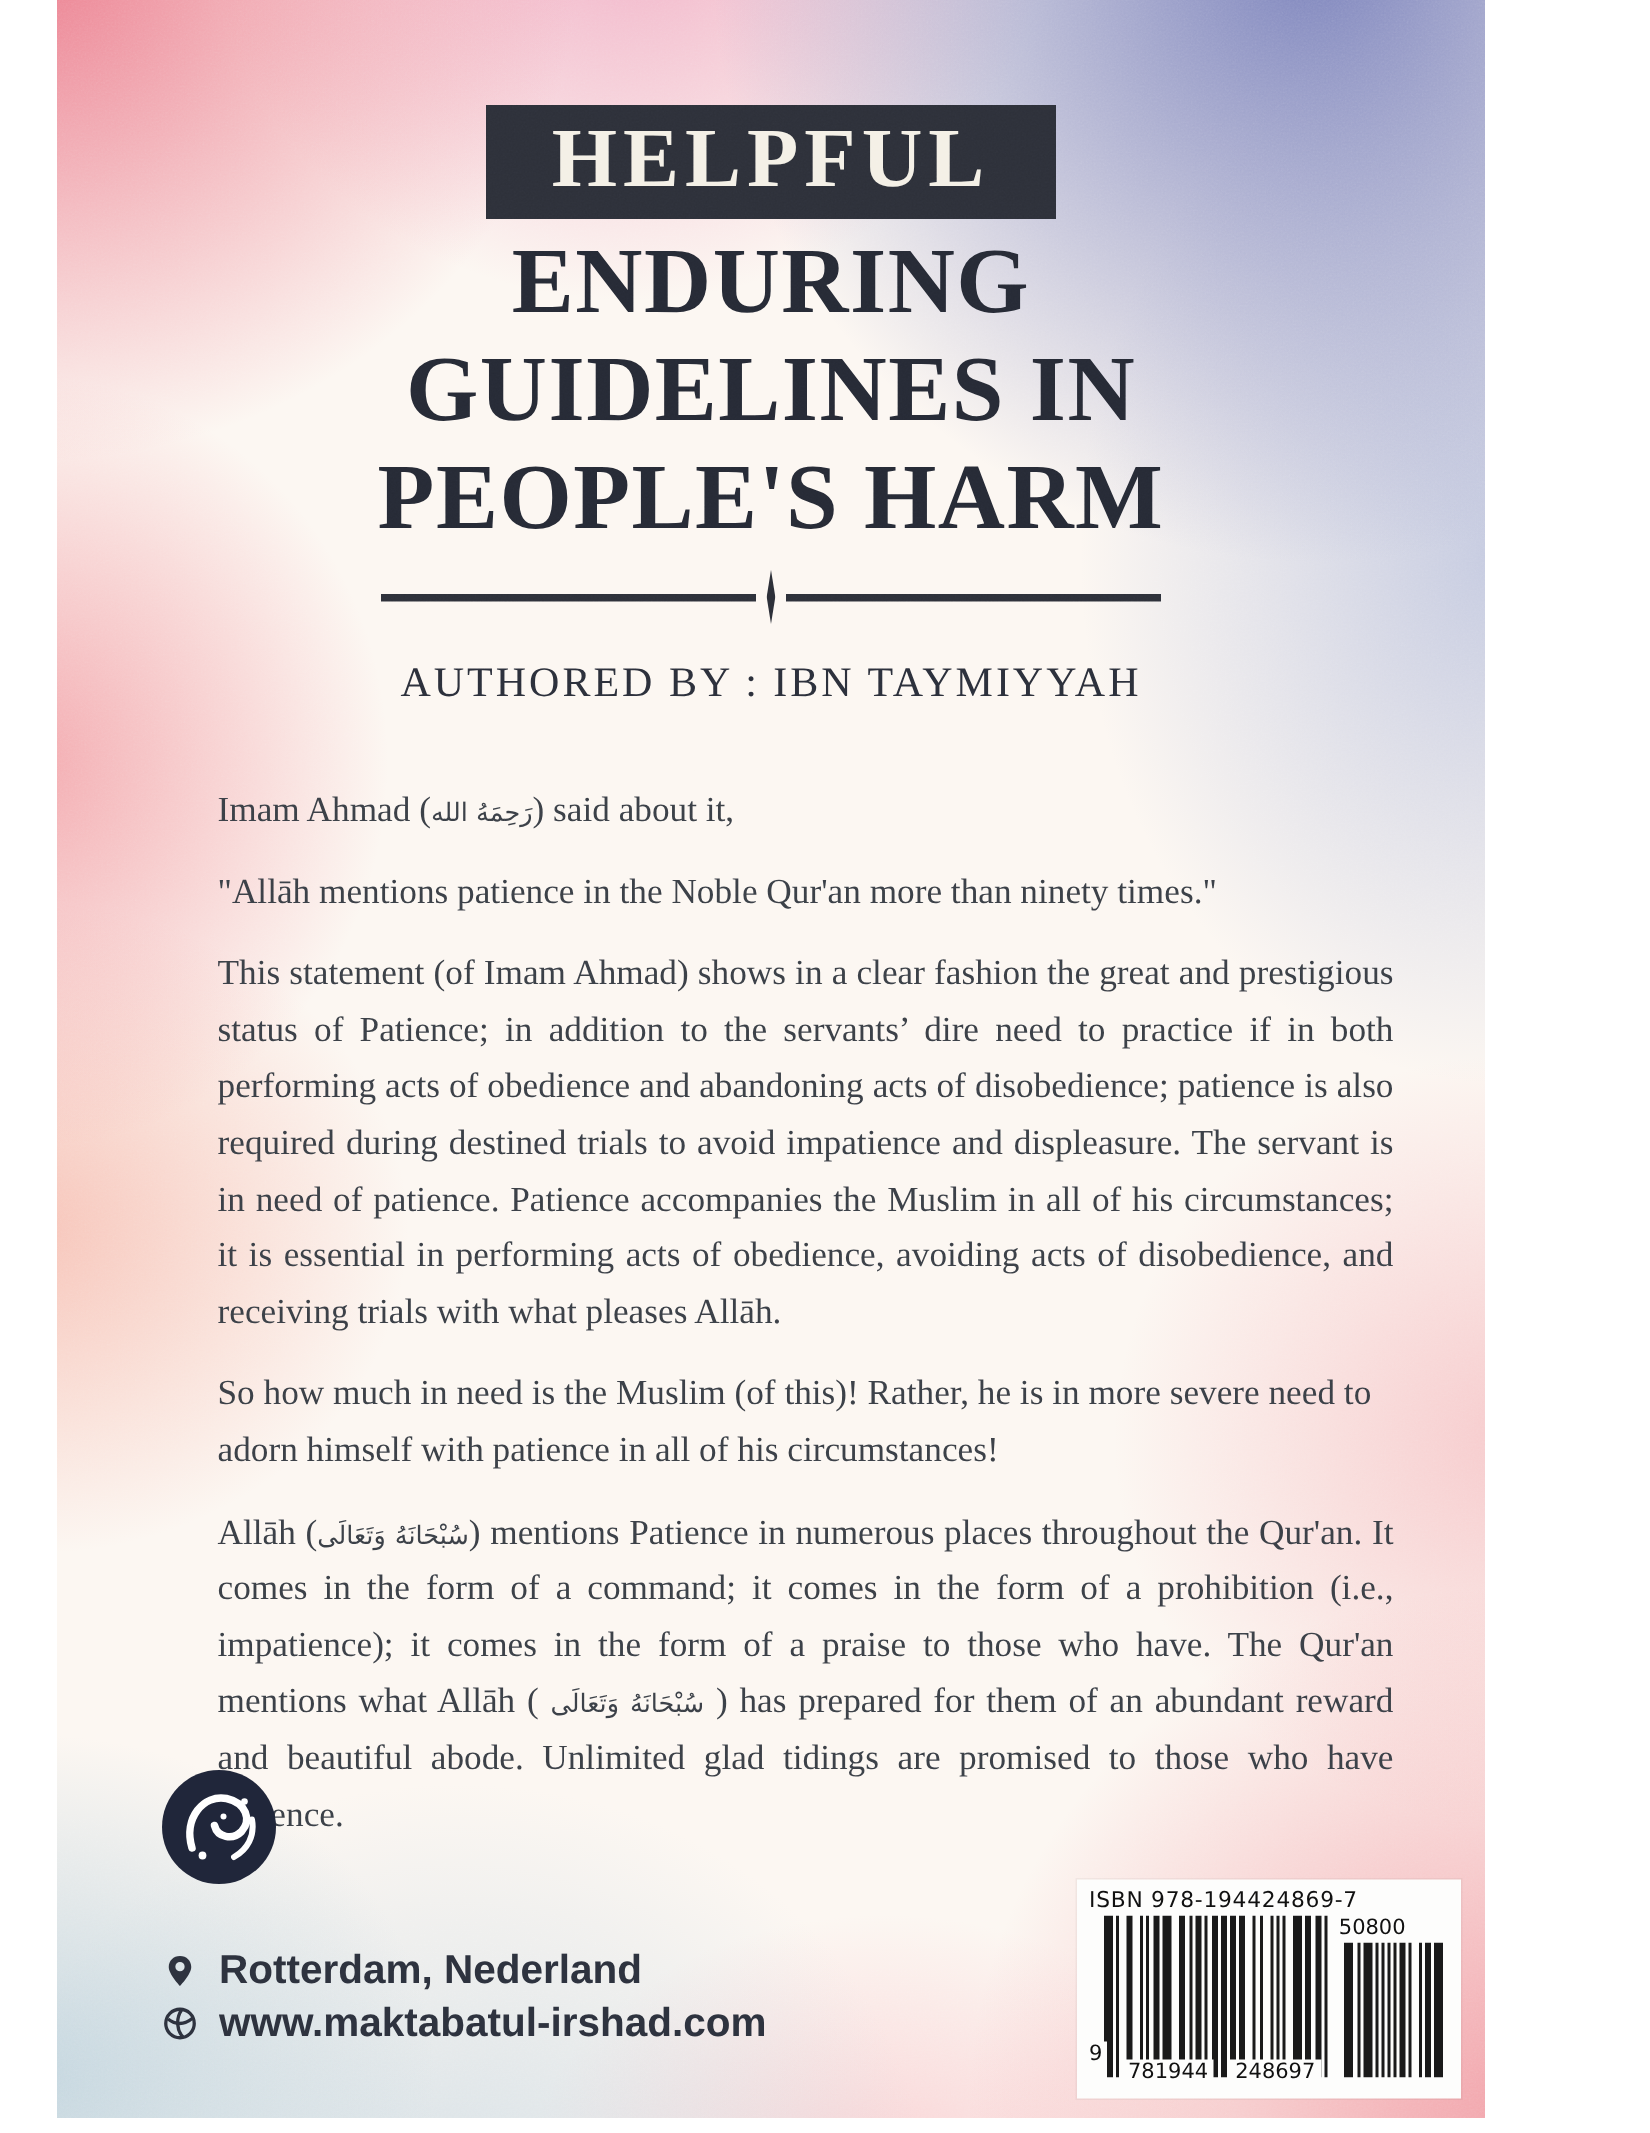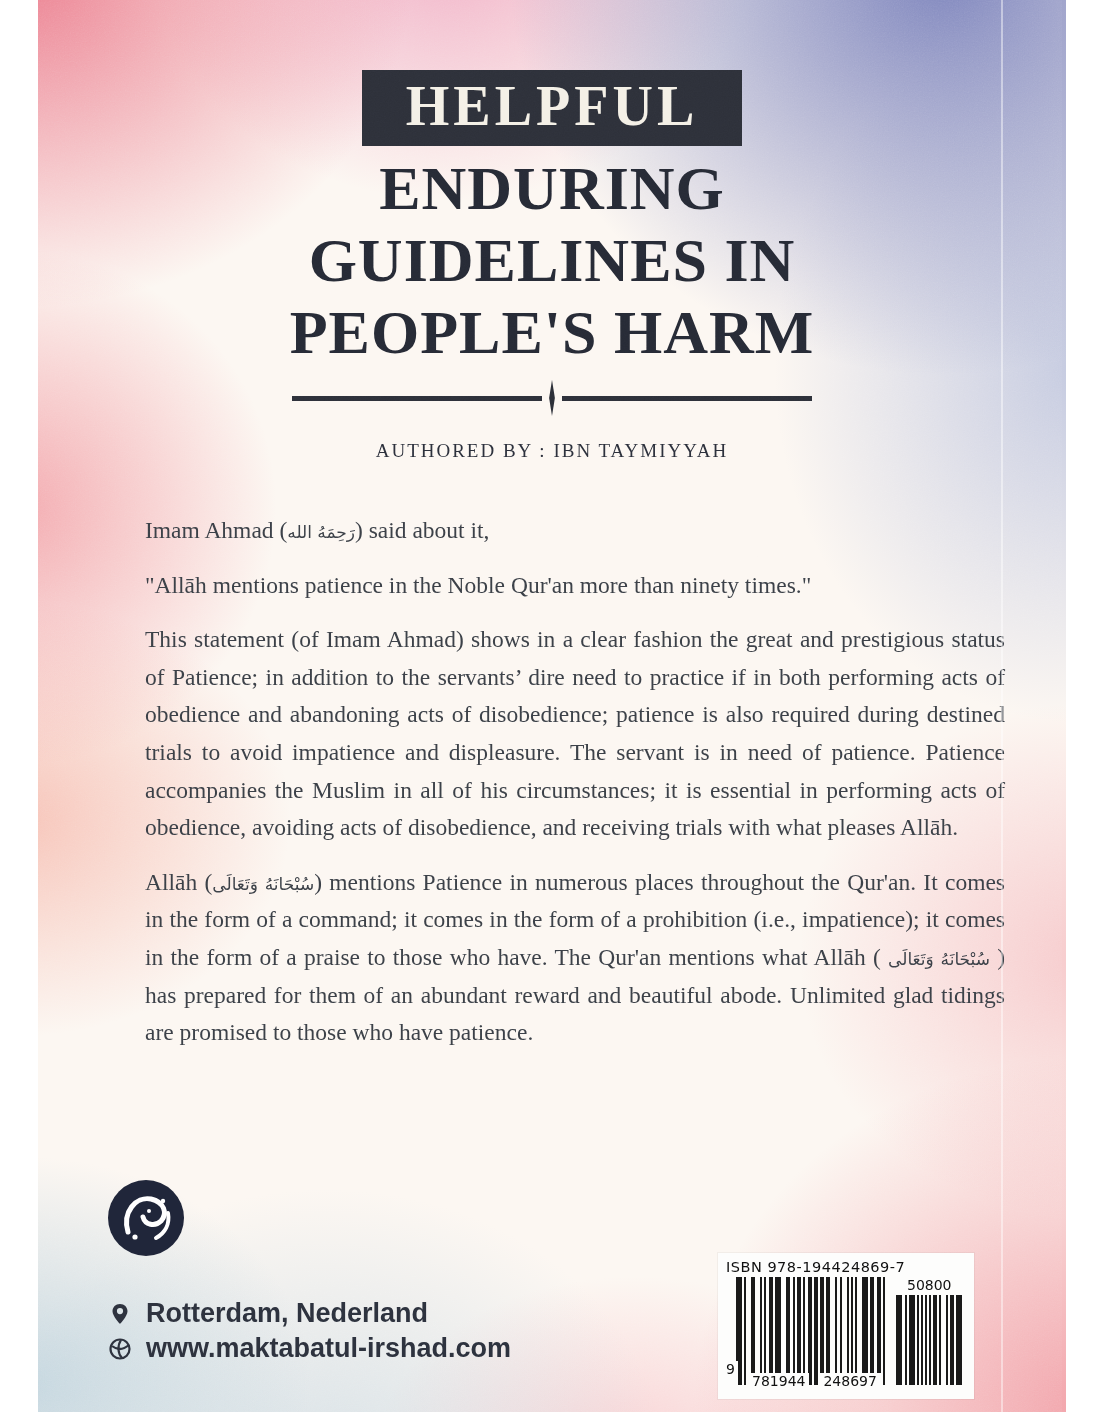--- a/index.html
+++ b/index.html
@@ -1,21 +1,21 @@
 <!DOCTYPE html>
 <html><head>
 <meta charset="utf-8">
 <style>
   html,body{margin:0;padding:0;}
   body{
     width:1100px;height:1422px;position:relative;background:#ffffff;
     font-family:"Liberation Serif", serif;overflow:hidden;
   }
   .cover{
-    position:absolute;left:38px;top:0;width:1028px;height:1412px;
+    position:absolute;left:38px;top:0;width:952px;height:1412px;
     background:
       radial-gradient(62% 42% at 88% -2%, rgba(118,126,186,0.95), rgba(118,126,186,0) 68%),
       radial-gradient(42% 36% at 101% 26%, rgba(152,166,210,0.55), rgba(152,166,210,0) 70%),
       radial-gradient(55% 34% at -2% -2%, rgba(232,96,118,0.80), rgba(232,96,118,0) 70%),
       radial-gradient(42% 26% at 40% -4%, rgba(234,128,168,0.60), rgba(234,128,168,0) 70%),
       radial-gradient(36% 26% at -2% 36%, rgba(238,120,132,0.60), rgba(238,120,132,0) 70%),
       radial-gradient(38% 22% at -2% 58%, rgba(242,146,128,0.50), rgba(242,146,128,0) 70%),
       radial-gradient(46% 26% at -2% 98%, rgba(168,198,214,0.65), rgba(168,198,214,0) 62%),
       radial-gradient(50% 30% at 28% 104%, rgba(186,208,222,0.55), rgba(186,208,222,0) 66%),
       radial-gradient(58% 38% at 102% 100%, rgba(238,128,140,0.70), rgba(238,128,140,0) 66%),
@@ -34,21 +34,21 @@
   }
   .title-lines{margin-top:6px;text-align:center;color:#262a35;
     font-size:62px;font-weight:bold;letter-spacing:1px;line-height:72px;}
   .divider{width:520px;margin:12px auto 0;display:flex;align-items:center;}
   .divider .line{flex:1;height:5px;background:#2d3039;}
   .divider .diamond{
     width:16px;height:36px;background:#2d3039;margin:0 2px;
     clip-path:polygon(50% 0%,68% 50%,50% 100%,32% 50%);
   }
   .author{margin-top:24px;text-align:center;color:#2b2f3a;
-    font-size:19px;letter-spacing:2px;}
+    font-size:28px;letter-spacing:2px;}
   
   .body-col{margin-top:50px;padding:0 61px 0 107px;color:#3a3f46;
     font-size:23.5px;line-height:1.6;}
   .body-col p{margin:0 0 17px 0;}
   .body-col .justify{text-align:justify;}
   .ar{font-family:"DejaVu Sans", sans-serif;font-size:17px;}
   
   .publisher{position:absolute;left:68px;top:1178px;display:flex;align-items:center;}
   .logo-circle{width:80px;height:80px;flex:0 0 auto;}
   .pub-text{margin-left:16px;color:#2e333f;}
@@ -69,21 +69,21 @@
   }
   .isbn-line{font-size:14.5px;letter-spacing:.5px;white-space:nowrap;}
   .bc-wrap{display:flex;margin-top:2px;}
   .bc-main{position:relative;width:166px;height:112px;}
   .bc-main svg{position:absolute;left:10px;top:0;}
   .bc-digits{position:absolute;left:0;bottom:0;width:100%;display:flex;
     font-size:14px;font-family:"DejaVu Sans", sans-serif;}
   .bc-digits .d9{width:12px;background:#fdfdfc;}
   .bc-digits .grp{background:#fdfdfc;padding:0 4px;margin-left:10px;margin-top:12px;}
   .bc-addon{position:relative;width:76px;height:112px;margin-left:6px;}
-  .addon-code{font-size:14px;text-align:center;margin-bottom:2px;}
+  .addon-code{font-size:14px;margin-bottom:2px;}
   .bc-addon svg{display:block;margin:0 auto;}
   svg rect{fill:#1a1a1a;}
 </style>
 </head>
 <body>
 
 <div class="cover">
   <svg class="noise" width="1024" height="1412">
     <filter id="grain">
       <feTurbulence type="fractalNoise" baseFrequency="0.8" numOctaves="2" stitchTiles="stitch"></feTurbulence>
@@ -108,20 +108,21 @@
     <div class="line"></div>
     <div class="diamond"></div>
     <div class="line"></div>
   </div>
   <div class="author">AUTHORED BY : IBN TAYMIYYAH</div>
 
   <div class="body-col">
     <p><span>Imam Ahmad (</span><span class="ar">رَحِمَهُ الله</span><span>) said about it,</span></p>
     <p>"Allāh mentions patience in the Noble Qur'an more than ninety times."</p>
     <p class="justify">This statement (of Imam Ahmad) shows in a clear fashion the great and prestigious status of Patience; in addition to the servants’ dire need to practice if in both performing acts of obedience and abandoning acts of disobedience; patience is also required during destined trials to avoid impatience and displeasure. The servant is in need of patience. Patience accompanies the Muslim in all of his circumstances; it is essential in performing acts of obedience, avoiding acts of disobedience, and receiving trials with what pleases Allāh.</p>
+    <p>So how much in need is the Muslim (of this)! Rather, he is in more severe need to adorn himself with patience in all of his circumstances!</p>
     <p class="justify"><span>Allāh (</span><span class="ar">سُبْحَانَهُ وَتَعَالَى</span><span>) mentions Patience in numerous places throughout the Qur'an. It comes in the form of a command; it comes in the form of a prohibition (i.e., impatience); it comes in the form of a praise to those who have. The Qur'an mentions what Allāh ( </span><span class="ar">سُبْحَانَهُ وَتَعَالَى</span><span> ) has prepared for them of an abundant reward and beautiful abode. Unlimited glad tidings are promised to those who have patience.</span></p>
   </div>
 
   <div class="publisher">
     <svg class="logo-circle" viewBox="0 0 80 80">
       <circle cx="40" cy="40" r="38" fill="#20263a"></circle>
       <path d="M22 54 C16 34 30 18 45 21 C58 24 62 35 55 43 C49 49 39 47 37 39" stroke="#ffffff" stroke-width="5" fill="none" stroke-linecap="round"></path>
       <path d="M50 60 C59 55 64 46 62 35" stroke="#ffffff" stroke-width="4" fill="none" stroke-linecap="round"></path>
       <circle cx="29" cy="59" r="2.6" fill="#ffffff"></circle>
       <circle cx="57" cy="23" r="2.2" fill="#ffffff"></circle>

